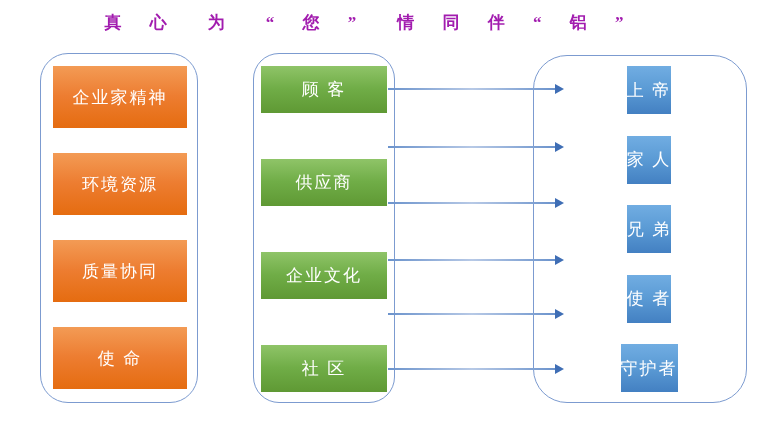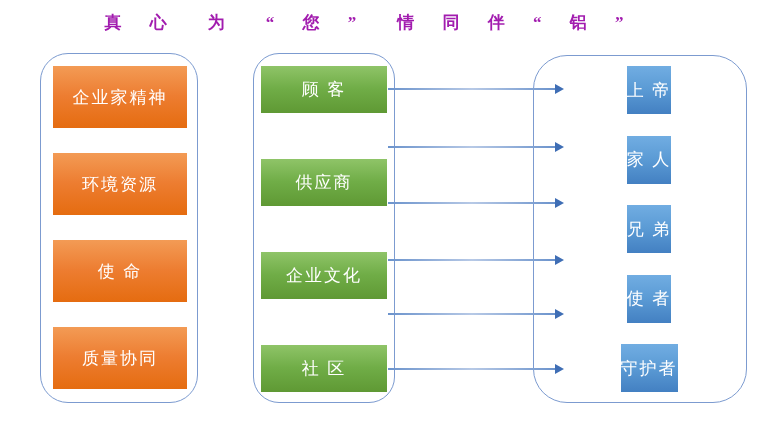--- a/index.html
+++ b/index.html
@@ -88,22 +88,22 @@
 </head>
 <body>
 
 <div class="stage">
 
   <div class="slide-title">真 心　为　“ 您 ”　情 同 伴 “ 铝 ”</div>
 
   <div class="panel panel-left">
     <div class="box box-orange">企业家精神</div>
     <div class="box box-orange">环境资源</div>
+    <div class="box box-orange">质量协同</div>
     <div class="box box-orange">使  命</div>
-    <div class="box box-orange">质量协同</div>
   </div>
 
   <div class="panel panel-mid">
     <div class="box box-green">顾  客</div>
     <div class="box box-green">供应商</div>
     <div class="box box-green">企业文化</div>
     <div class="box box-green">社  区</div>
   </div>
 
   <div class="panel panel-right">

